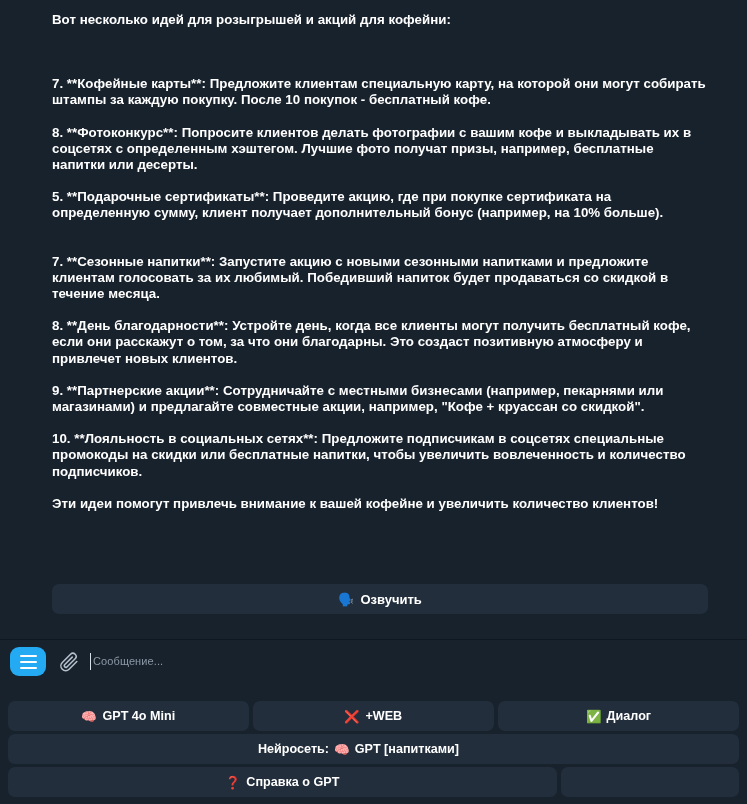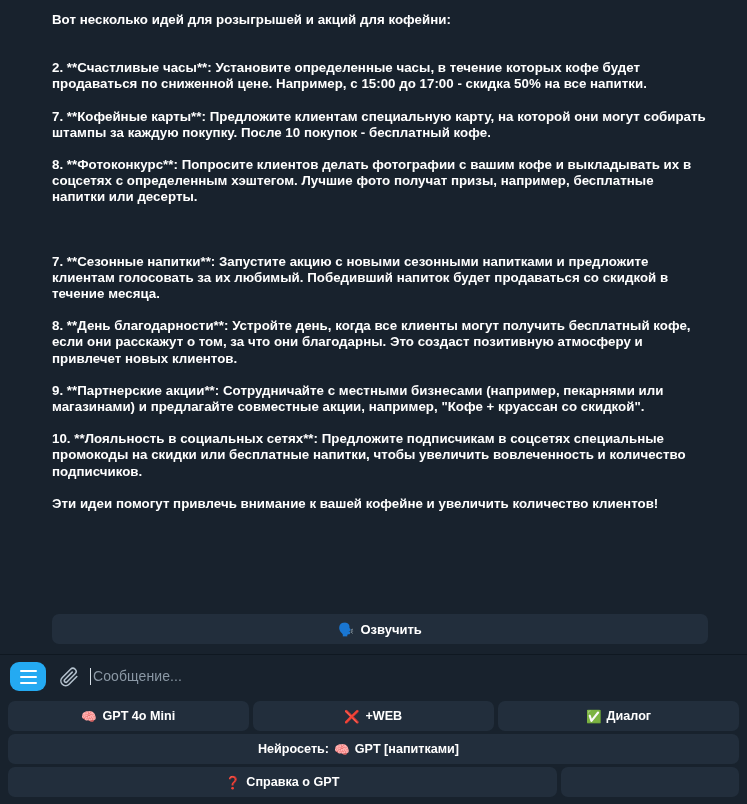--- a/index.html
+++ b/index.html
@@ -14,20 +14,21 @@
     color: #ffffff;
     overflow: hidden;
   }
   #app {
     width: 747px;
     height: 804px;
     display: flex;
     flex-direction: column;
     position: relative;
     background: #18222d;
+    gap: 15px;
   }
 
   
   .conversation {
     flex: 1 1 auto;
     padding: 0 36px 0 52px;
     overflow: hidden;
     box-sizing: border-box;
   }
   .msg-p {
@@ -129,21 +130,21 @@
     margin-left: -2px;
   }
   .caret {
     width: 1px;
     height: 17px;
     background: #d7e0e8;
     flex: 0 0 auto;
     margin-right: 2px;
   }
   .msg-placeholder {
-    font-size: 14px;
+    font-size: 11px;
     color: #8b98a5;
     font-weight: 400;
     line-height: 17px;
     letter-spacing: 0.1px;
   }
 
   
   .keyboard {
     flex: 0 0 auto;
     background: #18222d;
@@ -184,26 +185,26 @@
 </head>
 <body>
 
 <div id="app">
 
   <div class="conversation">
     <div class="first-spacer"></div>
     <p class="msg-p">Вот несколько идей для розыгрышей и акций для кофейни:</p>
     <div class="msg-spacer"></div>
     <div class="msg-spacer"></div>
-    <p class="msg-p">2. **Счастливые часы**: Установите определенные часы, в течение которых кофе будет продаваться по сниженной цене. Например, с 15:00 до 17:00 - скидка 50% на все напитки.</p>
     <div class="msg-spacer"></div>
     <p class="msg-p">7. **Кофейные карты**: Предложите клиентам специальную карту, на которой они могут собирать штампы за каждую покупку. После 10 покупок - бесплатный кофе.</p>
     <div class="msg-spacer"></div>
     <p class="msg-p">8. **Фотоконкурс**: Попросите клиентов делать фотографии с вашим кофе и выкладывать их в соцсетях с определенным хэштегом. Лучшие фото получат призы, например, бесплатные напитки или десерты.</p>
     <div class="msg-spacer"></div>
+    <p class="msg-p">5. **Подарочные сертификаты**: Проведите акцию, где при покупке сертификата на определенную сумму, клиент получает дополнительный бонус (например, на 10% больше).</p>
     <div class="msg-spacer"></div>
     <div class="msg-spacer"></div>
     <p class="msg-p">7. **Сезонные напитки**: Запустите акцию с новыми сезонными напитками и предложите клиентам голосовать за их любимый. Победивший напиток будет продаваться со скидкой в течение месяца.</p>
     <div class="msg-spacer"></div>
     <p class="msg-p">8. **День благодарности**: Устройте день, когда все клиенты могут получить бесплатный кофе, если они расскажут о том, за что они благодарны. Это создаст позитивную атмосферу и привлечет новых клиентов.</p>
     <div class="msg-spacer"></div>
     <p class="msg-p">9. **Партнерские акции**: Сотрудничайте с местными бизнесами (например, пекарнями или магазинами) и предлагайте совместные акции, например, "Кофе + круассан со скидкой".</p>
     <div class="msg-spacer"></div>
     <p class="msg-p">10. **Лояльность в социальных сетях**: Предложите подписчикам в соцсетях специальные промокоды на скидки или бесплатные напитки, чтобы увеличить вовлеченность и количество подписчиков.</p>
     <div class="msg-spacer"></div>

